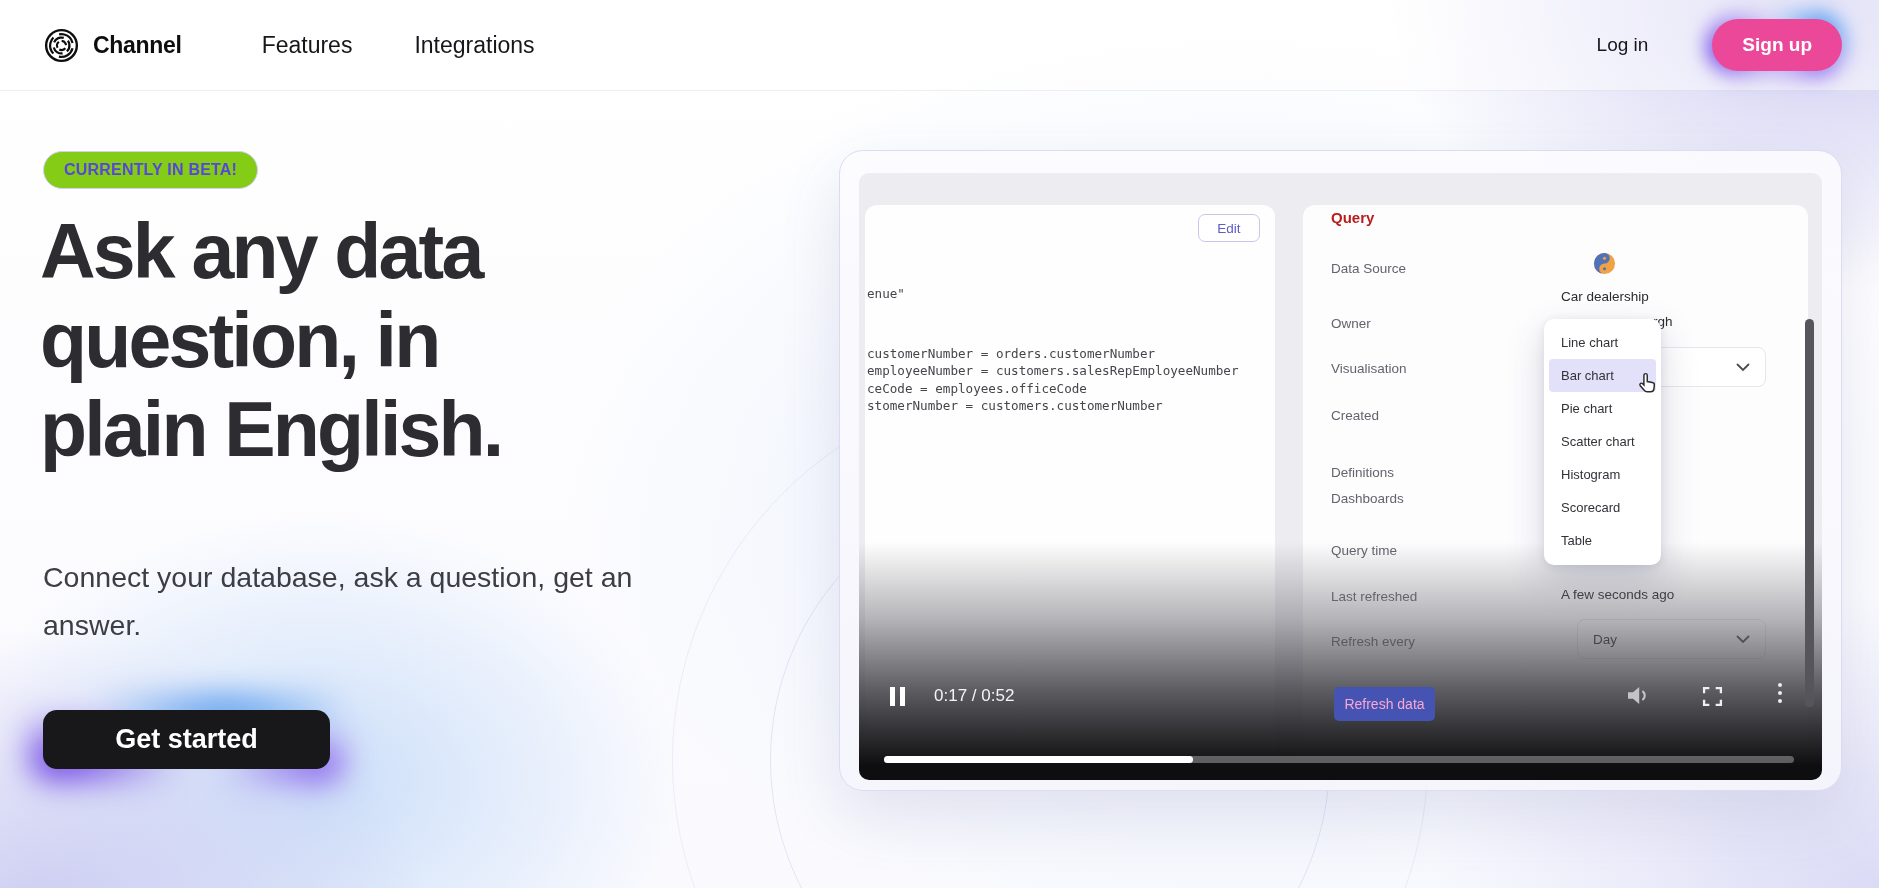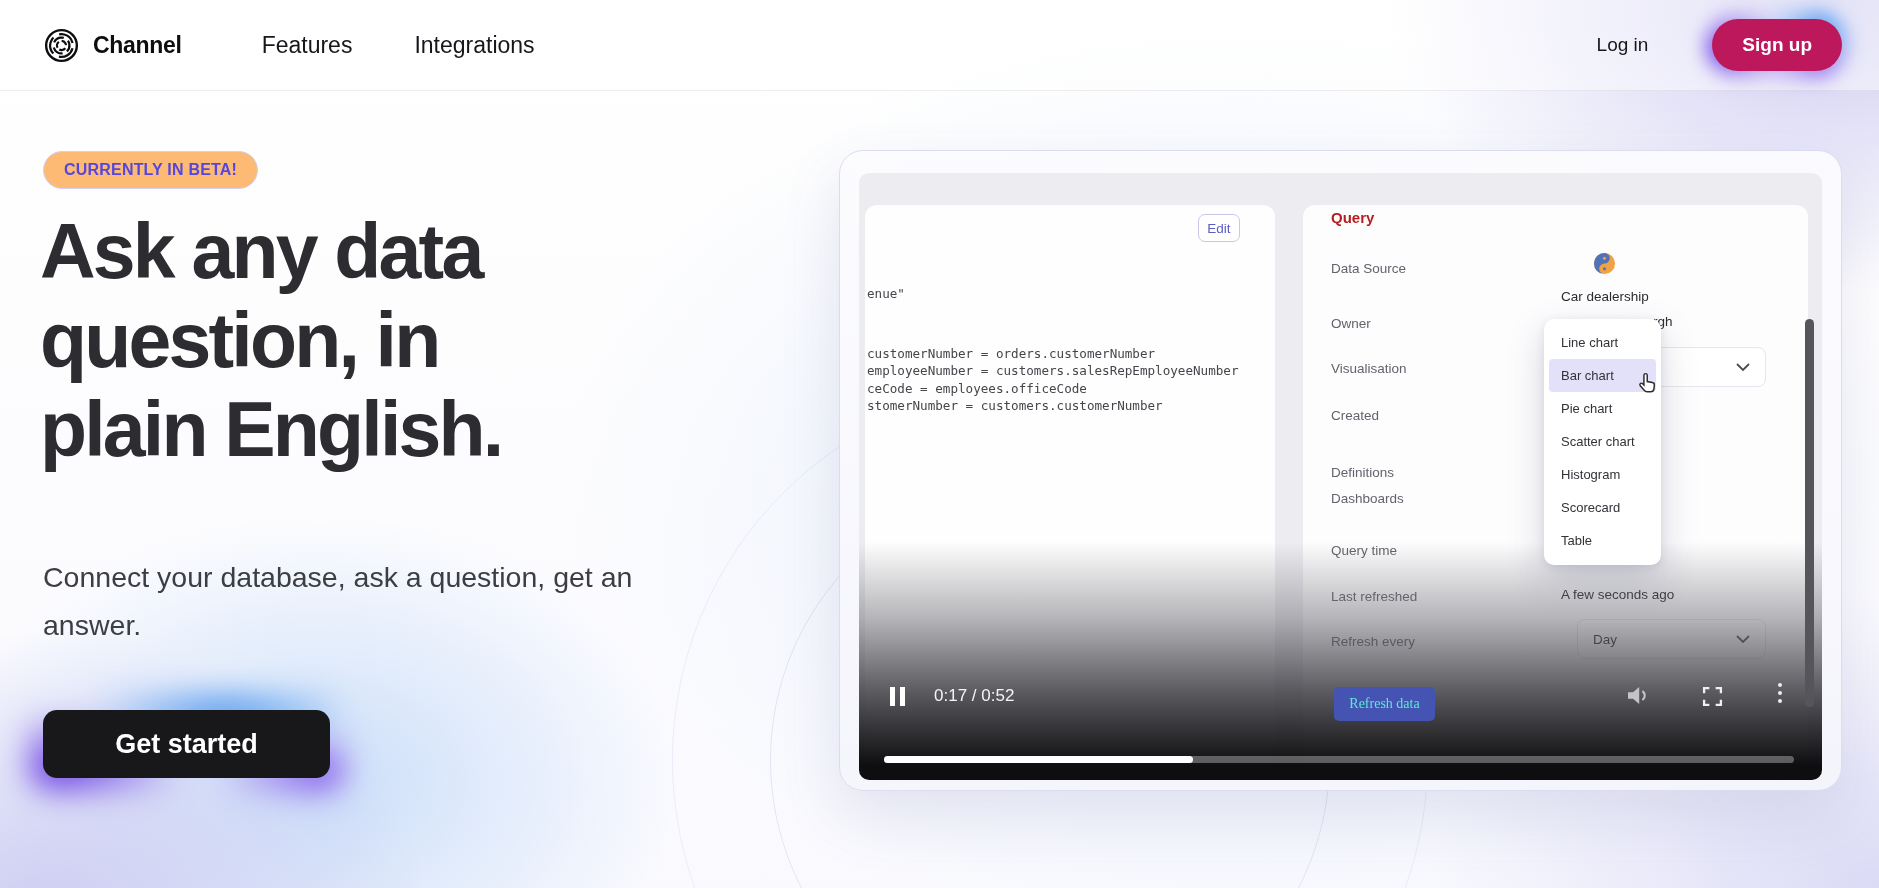--- a/index.html
+++ b/index.html
@@ -29,50 +29,50 @@
     display:flex; align-items:center; padding:0 37px 0 43px;
     background:rgba(255,255,255,.45);
     border-bottom:1px solid rgba(30,30,60,.07);
   }
   .brand { display:flex; align-items:center; gap:13px; }
   .brand-name { font-size:23px; font-weight:700; letter-spacing:-.3px; color:#0e0e10; }
   nav { display:flex; gap:62px; margin-left:80px; font-size:23px; color:#17171b; }
   .header-right { margin-left:auto; display:flex; align-items:center; gap:64px; font-size:19px; color:#17171b; }
   .signup {
     position:relative; border:none; cursor:pointer;
-    background:#be185d; color:#fff; font-family:inherit;
+    background:#ec4899; color:#fff; font-family:inherit;
     font-size:19px; font-weight:700; padding:15px 30px; border-radius:999px;
   }
   .signup::before {
     content:""; position:absolute; inset:-7px; border-radius:999px; z-index:-1;
     background:
       radial-gradient(60% 120% at 85% 0%, rgba(56,140,240,.95), rgba(56,140,240,0) 70%),
       radial-gradient(70% 120% at 10% 60%, rgba(108,62,230,.9), rgba(108,62,230,0) 72%),
       radial-gradient(60% 110% at 80% 100%, rgba(120,70,235,.8), rgba(120,70,235,0) 70%);
     filter:blur(9px);
   }
 
   
   .badge {
     position:absolute; left:43px; top:151px; z-index:5;
     padding:9px 20px; border-radius:999px;
-    background:#fdba74; border:1px solid #d2d0f6;
+    background:#84cc16; border:1px solid #d2d0f6;
     color:#5646dc; font-size:16px; font-weight:700; letter-spacing:.2px;
   }
   h1 {
     position:absolute; left:40px; top:207px; z-index:5;
     font-size:77px; line-height:89px; font-weight:600; letter-spacing:-2.8px; color:#2c2c31;
   }
   .subtitle {
     position:absolute; left:43px; top:553px; z-index:5;
     font-size:28.5px; line-height:48px; color:#3d3d44;
   }
   .cta-row { position:absolute; left:43px; top:710px; display:flex; align-items:center; gap:76px; z-index:5; }
   .get-started {
-    position:relative; width:287px; height:68px; border:none; cursor:pointer;
+    position:relative; width:287px; height:59px; border:none; cursor:pointer;
     background:#18181b; color:#fff; font-family:inherit; font-size:27px; font-weight:700;
     border-radius:14px;
   }
   .get-started::before {
     content:""; position:absolute; inset:-13px -15px; border-radius:24px; z-index:-1;
     background:
       radial-gradient(55% 95% at 10% 80%, rgba(95,45,225,.95), rgba(95,45,225,0) 70%),
       radial-gradient(60% 90% at 62% 0%, rgba(47,134,234,.95), rgba(47,134,234,0) 72%),
       radial-gradient(50% 80% at 95% 90%, rgba(112,47,232,.85), rgba(112,47,232,0) 70%);
     filter:blur(15px);
@@ -87,21 +87,21 @@
     box-shadow:0 26px 60px rgba(100,100,155,.14);
   }
   .video {
     position:absolute; left:19px; top:22px; right:19px; bottom:10px;
     border-radius:10px; background:#ededf1; overflow:hidden;
   }
   .left-panel  { position:absolute; left:6px;  top:32px; width:410px; bottom:0; background:#fefefe; border-radius:12px 12px 0 0; z-index:1; }
   .right-panel { position:absolute; left:444px; top:32px; width:505px; bottom:0; background:#fdfdfe; border-radius:12px 12px 0 0; z-index:1; }
 
   .edit-btn {
-    position:absolute; left:333px; top:9px; width:42px; height:28px; cursor:pointer;
+    position:absolute; left:333px; top:9px; width:62px; height:28px; cursor:pointer;
     background:#fff; border:1.5px solid #c7c7e8; border-radius:7px;
     color:#5c5ec2; font-family:inherit; font-size:13.5px;
   }
   .code-frag, .code-line {
     font-family:"DejaVu Sans Mono", monospace;
     font-size:12.6px; line-height:17.4px; color:#45454b; white-space:pre;
   }
   .code-frag  { position:absolute; left:2px; top:80px; }
   .code-block { position:absolute; left:2px; top:140px; }
 
@@ -139,21 +139,21 @@
     position:absolute; left:0; right:0; bottom:0; height:238px; z-index:5;
     background:linear-gradient(180deg,
       rgba(110,110,118,0) 0%,
       rgba(102,102,110,.48) 32%,
       rgba(62,62,68,.84) 62%,
       rgba(14,14,16,1) 94%);
   }
   .refresh-btn {
     position:absolute; left:475px; top:514px; width:101px; height:34px; z-index:6; cursor:pointer;
     background:#4554b2; border:none; border-radius:5px;
-    color:#5eead4; font-family:Liberation Serif, serif; font-size:14px;
+    color:#f9a8d4; font-family:Liberation Sans, sans-serif; font-size:14px;
   }
   .pause { position:absolute; left:31px; top:514px; display:flex; gap:5px; z-index:8; cursor:pointer; }
   .pause span { width:5px; height:19px; background:#fff; display:block; }
   .time { position:absolute; left:75px; top:513px; font-size:17px; color:#f4f4f5; z-index:8; }
   .volume { position:absolute; left:766px; top:511px; z-index:8; cursor:pointer; }
   .fullscreen { position:absolute; left:843px; top:513px; z-index:8; cursor:pointer; }
   .kebab { position:absolute; left:919px; top:510px; display:flex; flex-direction:column; gap:4px; z-index:8; cursor:pointer; }
   .kebab span { width:4px; height:4px; border-radius:50%; background:#ededef; display:block; }
   .progress { position:absolute; left:25px; top:583px; width:910px; height:7px; border-radius:4px; background:rgba(255,255,255,.32); z-index:8; cursor:pointer; }
   .progress-fill { width:34%; height:100%; border-radius:4px; background:#fff; }

